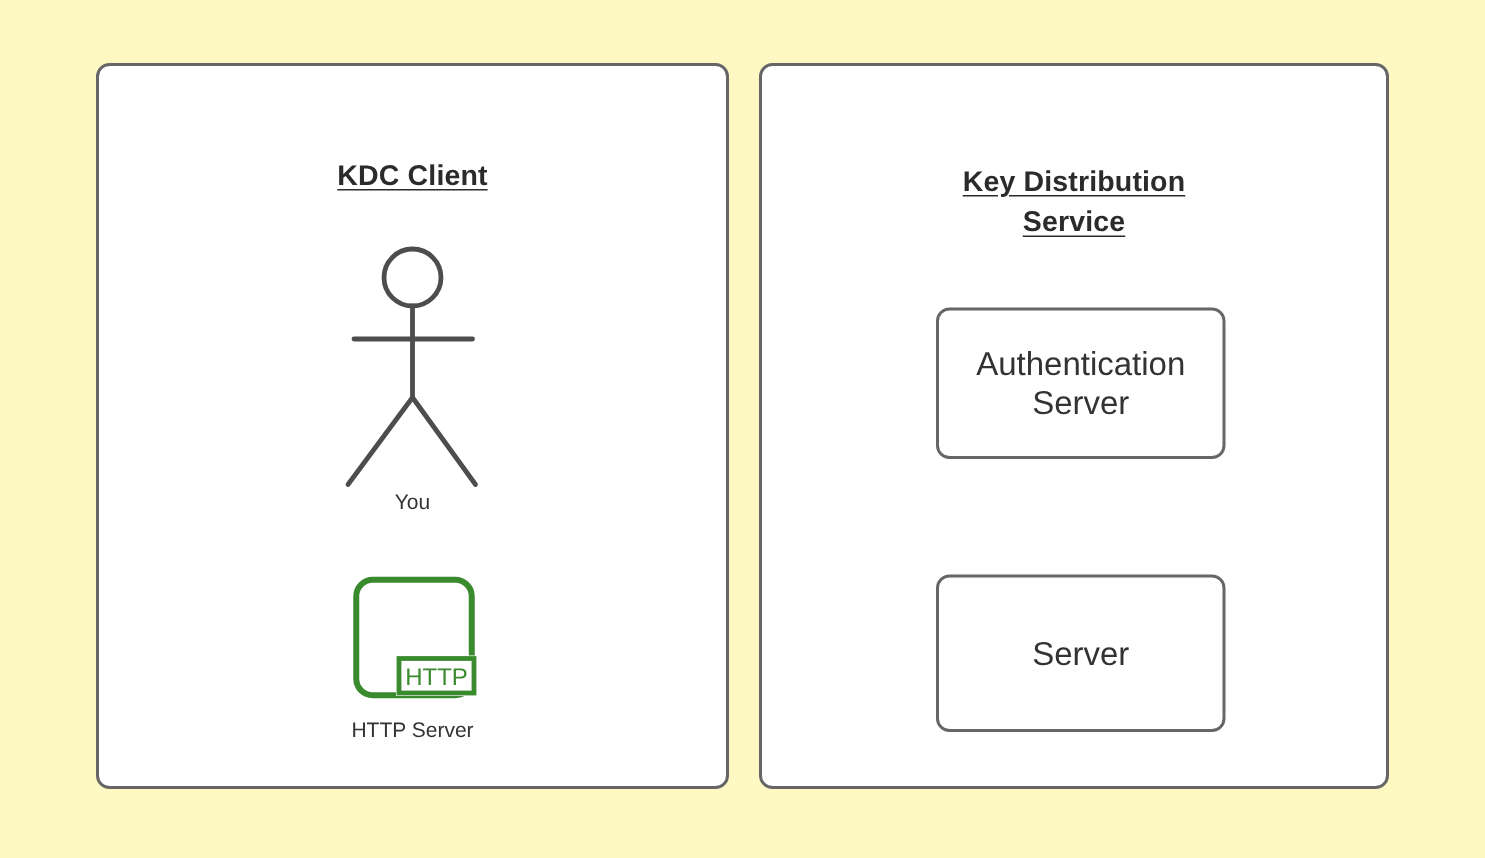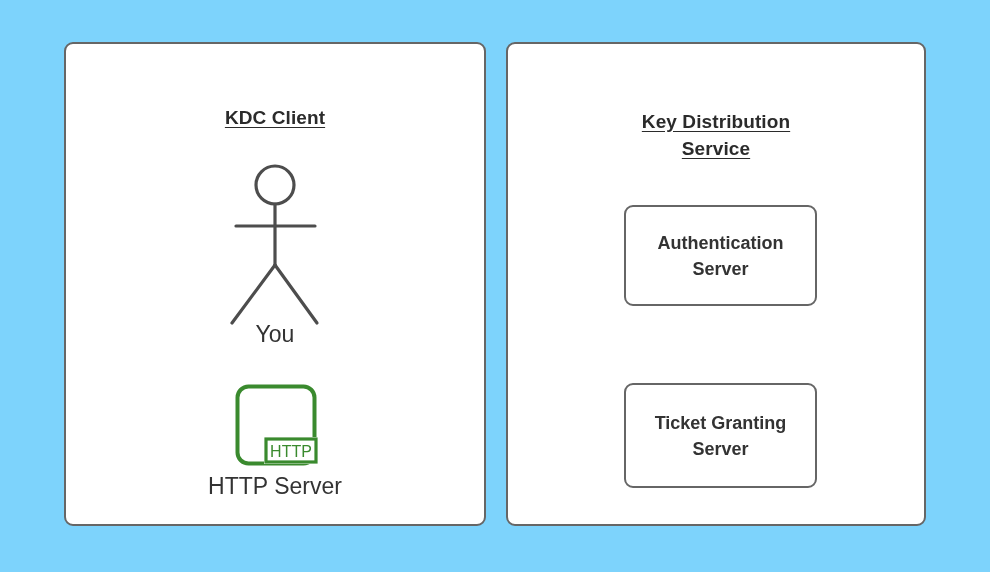--- a/index.html
+++ b/index.html
@@ -8,21 +8,21 @@
     padding: 0;
     background: #ffffff;
   }
   body {
     font-family: "Liberation Sans", sans-serif;
   }
   #canvas {
     position: relative;
     width: 990px;
     height: 572px;
-    background: #7dd3fc;
+    background: #fef9c3;
     overflow: hidden;
   }
 
   
   .panel {
     position: absolute;
     box-sizing: border-box;
     border: 2px solid #666666;
     border-radius: 9px;
     background: #ffffff;
@@ -65,21 +65,21 @@
     width: 115px;
     height: 180px;
   }
   #actor-you svg { display: block; }
 
   .node-label {
     position: absolute;
     left: 0;
     width: 100%;
     text-align: center;
-    font-size: 23px;
+    font-size: 14px;
     color: #333333;
     line-height: 24px;
   }
   #label-you {
     top: 322px;
     left: 64px;
     width: 422px;
   }
   #label-http-service {
     top: 474px;
@@ -103,25 +103,24 @@
     box-sizing: border-box;
     border: 2px solid #666666;
     border-radius: 9px;
     background: #ffffff;
     display: flex;
     align-items: center;
     justify-content: center;
     text-align: center;
   }
   .server-box-label {
-    font-size: 18px;
+    font-size: 22px;
     color: #333333;
     line-height: 26px;
     padding: 0 8px;
-    font-weight: bold;
   }
   #box-authentication-server {
     left: 624px;
     top: 205px;
     width: 193px;
     height: 101px;
   }
   #box-ticket-granting-server {
     left: 624px;
     top: 383px;
@@ -178,18 +177,17 @@
 
   <div class="server-box" id="box-authentication-server">
     <div class="server-box-label">
       <div>Authentication</div>
       <div>Server</div>
     </div>
   </div>
 
   <div class="server-box" id="box-ticket-granting-server">
     <div class="server-box-label">
-      <div>Ticket Granting</div>
       <div>Server</div>
     </div>
   </div>
 
 </div>
 
 </body></html>

